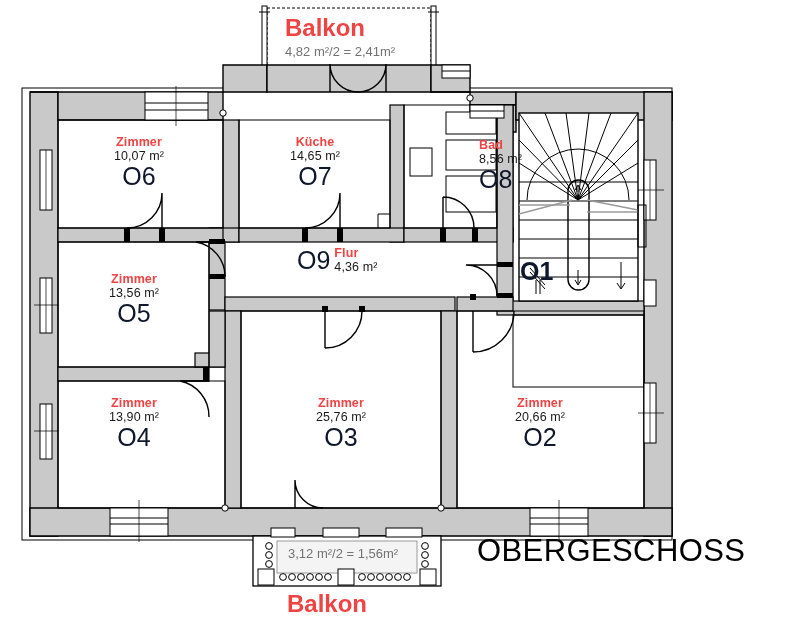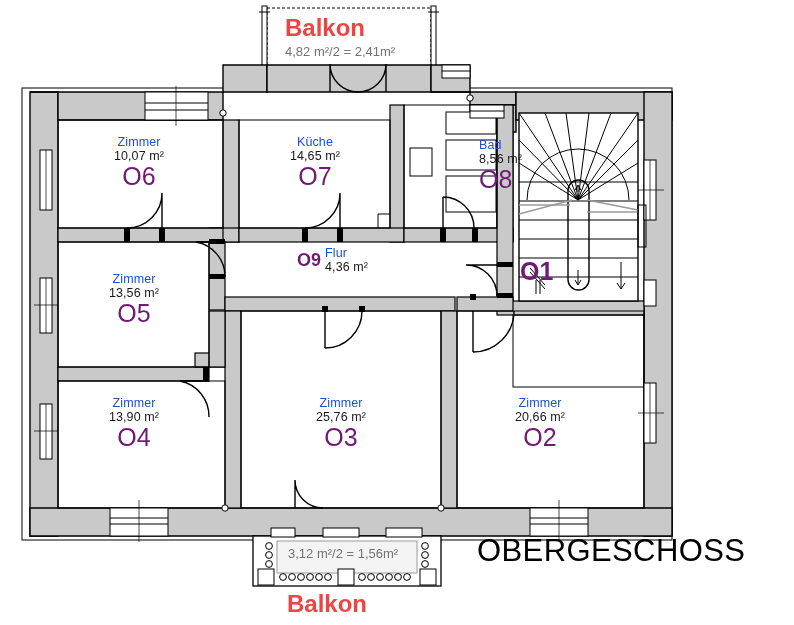--- a/index.html
+++ b/index.html
@@ -2,25 +2,25 @@
 <html><head>
 <meta charset="utf-8">
 <title>Obergeschoss Floor Plan</title>
 <style>
   html,body{margin:0;padding:0;background:#ffffff;}
   body{width:794px;height:625px;overflow:hidden;
        font-family:"Liberation Sans","DejaVu Sans",sans-serif;color:#000;}
   #stage{position:relative;width:794px;height:625px;background:#fff;}
   #plan-svg{position:absolute;left:0;top:0;width:794px;height:625px;}
   .lbl{position:absolute;text-align:center;line-height:1.12;}
-  .lbl .rname{font-size:12.5px;color:#1d4ed8;letter-spacing:.1px;white-space:nowrap;}
+  .lbl .rname{font-size:12.5px;color:#ef4444;letter-spacing:.1px;white-space:nowrap;font-weight:bold;}
   .lbl .rarea{font-size:12.5px;color:#1a1a1a;letter-spacing:.1px;white-space:nowrap;}
-  .lbl .rcode{font-size:25px;color:#701a75;letter-spacing:0;line-height:1.05;white-space:nowrap;}
+  .lbl .rcode{font-size:25px;color:#0f172a;letter-spacing:0;line-height:1.05;white-space:nowrap;}
   .lbl.inline{display:flex;align-items:center;gap:4px;text-align:left;}
-  .lbl.inline .rcode{font-size:18px;font-weight:bold;}
+  .lbl.inline .rcode{font-size:25px;}
   .lbl.inline .stack{display:flex;flex-direction:column;line-height:1.12;}
   .lbl.onlycode .rcode{font-size:25px;font-weight:bold;}
   .balkon-title{position:absolute;font-size:24px;color:#ef4444;white-space:nowrap;font-weight:bold;}
   .balkon-area{position:absolute;font-size:13px;color:#737373;white-space:nowrap;}
   .floor-title{position:absolute;font-size:31px;font-weight:normal;letter-spacing:.4px;
                color:#000;white-space:nowrap;}
 </style>
 </head>
 <body>
 

